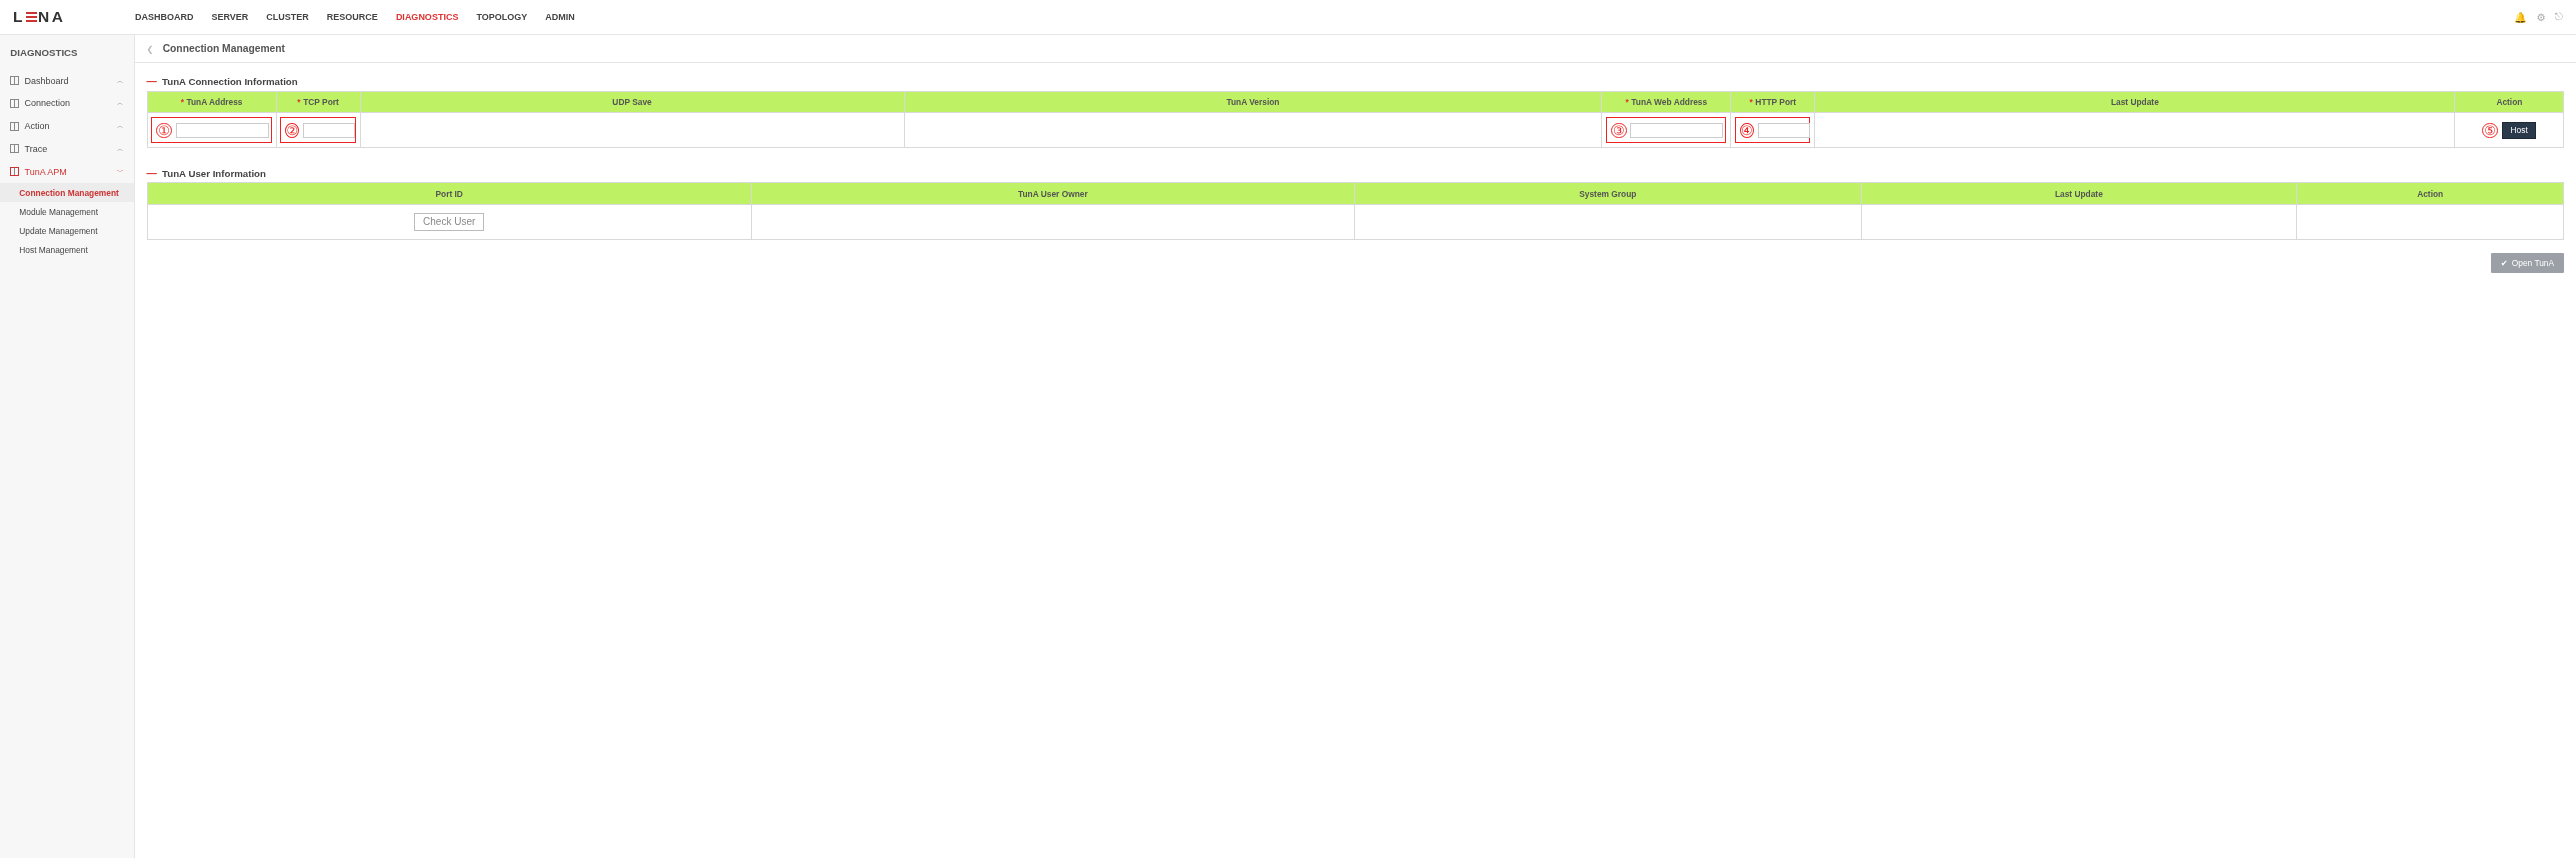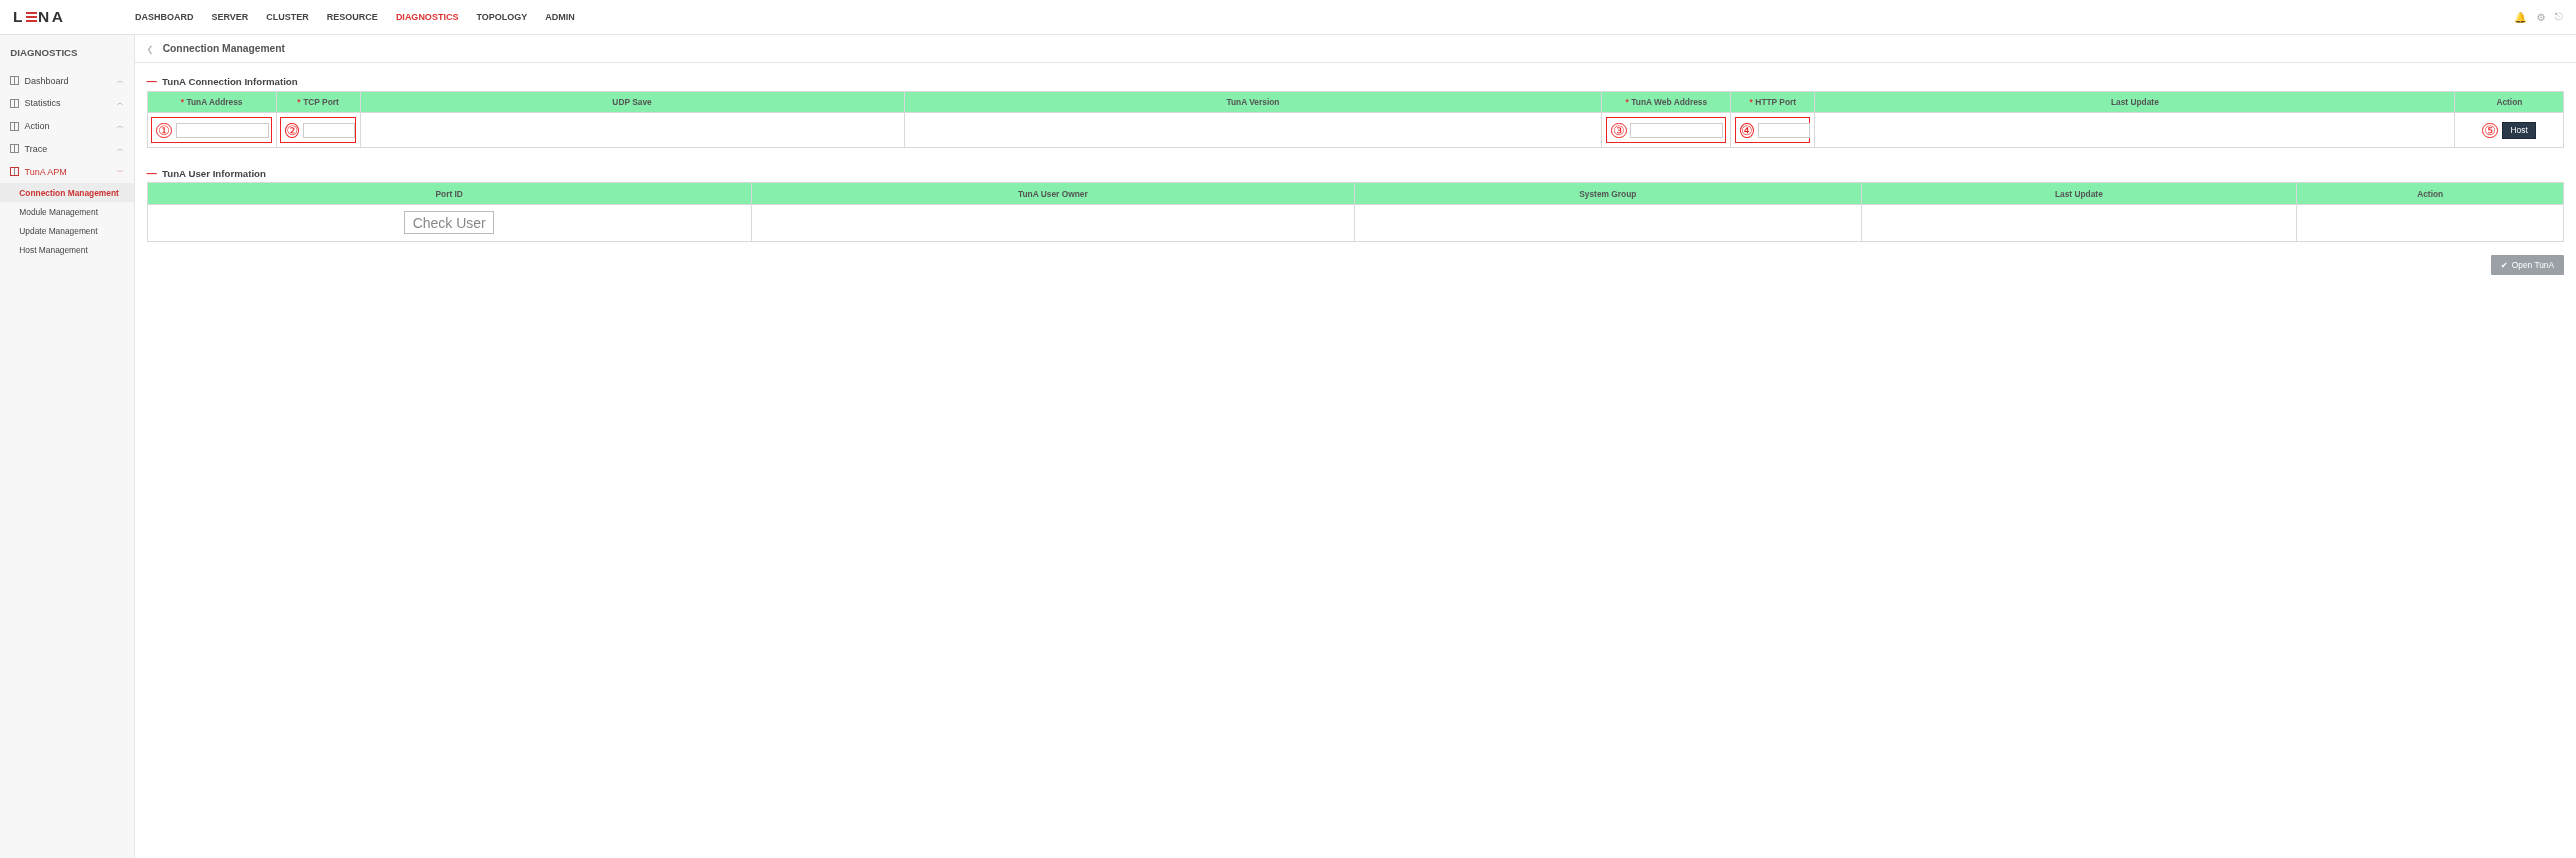--- a/index.html
+++ b/index.html
@@ -34,32 +34,32 @@
 .page-head { height:28px; border-bottom:0.6px solid #e5e5e5; display:flex; align-items:center; padding: 0 11.6px; gap:9px; }
 .page-head .back { color:#bbb; cursor:pointer; font-size:8.4px; }
 .page-title { font-weight:700; color:#555; font-size:10.3px; }
 .content { padding: 13px 11.6px; }
 
 .section-head { display:flex; align-items:center; gap:5.2px; margin-bottom:3.9px; }
 .section-head .minus { color:#d33; font-weight:700; font-size:10.3px; }
 .section-head .t { font-weight:700; color:#444; font-size:9.7px; }
 
 table.grid { width:100%; border-collapse:collapse; border:0.6px solid #d9d9d9; }
-table.grid th { background:#86efac; border:0.6px solid #d9d9d9; padding:5.2px 3.9px; font-weight:600; color:#555; font-size:8.4px; }
+table.grid th { background:#bef264; border:0.6px solid #d9d9d9; padding:5.2px 3.9px; font-weight:600; color:#555; font-size:8.4px; }
 table.grid td { border:0.6px solid #d9d9d9; padding:6.4px 3.9px; text-align:center; position:relative; height:35px; }
 .req { color:#d33; margin-right:2.6px; }
 input[type=text].cell { width: 93px; height:15.5px; border:0.6px solid #ccc; padding:0 2.6px; font-size:8.4px; }
 input[type=text].cell.narrow { width:52px; }
 
 .ann-box { border:1.9px solid #e22; position:absolute; top:3.9px; bottom:3.9px; left:3.9px; right:3.9px; display:flex; align-items:center; padding-left:3.9px; }
 .ann-num { color:#e22; font-size:13px; width:15.5px; height:15.5px; border:1.3px solid #e22; border-radius:50%; display:inline-flex; align-items:center; justify-content:center; margin-right:3.9px; font-weight:400; }
 .ann-inline { display:inline-flex; align-items:center; }
 
 .btn-save { background:#2b3a4a; color:#fff; border:0.6px solid #1d2833; padding:2.6px 7.7px; font-size:8.4px; cursor:pointer; }
-.btn-check { background:#fff; border:0.6px solid #bbb; color:#888; padding:2.6px 7.7px; font-size:14px; cursor:pointer; }
+.btn-check { background:#fff; border:0.6px solid #bbb; color:#888; padding:2.6px 7.7px; font-size:10px; cursor:pointer; }
 .btn-open { background:#9aa0a6; color:#fff; border:none; padding:5.2px 10.3px; font-size:8.4px; cursor:pointer; float:right; margin-top:13px; display:flex; align-items:center; gap:3.9px; border-radius:1.3px;}
 .check { font-size:8.4px; }
 
 .gap { height:19.3px; }
 </style>
 </head>
 <body>
 
 <div class="topbar">
   <div class="logo">
@@ -94,21 +94,21 @@
     <div class="side-item">
       <span class="lbl">
           <span class="ico"></span>
           <span>Dashboard</span>
         </span>
       <span class="chev">︿</span>
     </div>
     <div class="side-item">
       <span class="lbl">
           <span class="ico"></span>
-          <span>Statistics</span>
+          <span>Connection</span>
         </span>
       <span class="chev">︿</span>
     </div>
     <div class="side-item">
       <span class="lbl">
           <span class="ico"></span>
           <span>Action</span>
         </span>
       <span class="chev">︿</span>
     </div>

